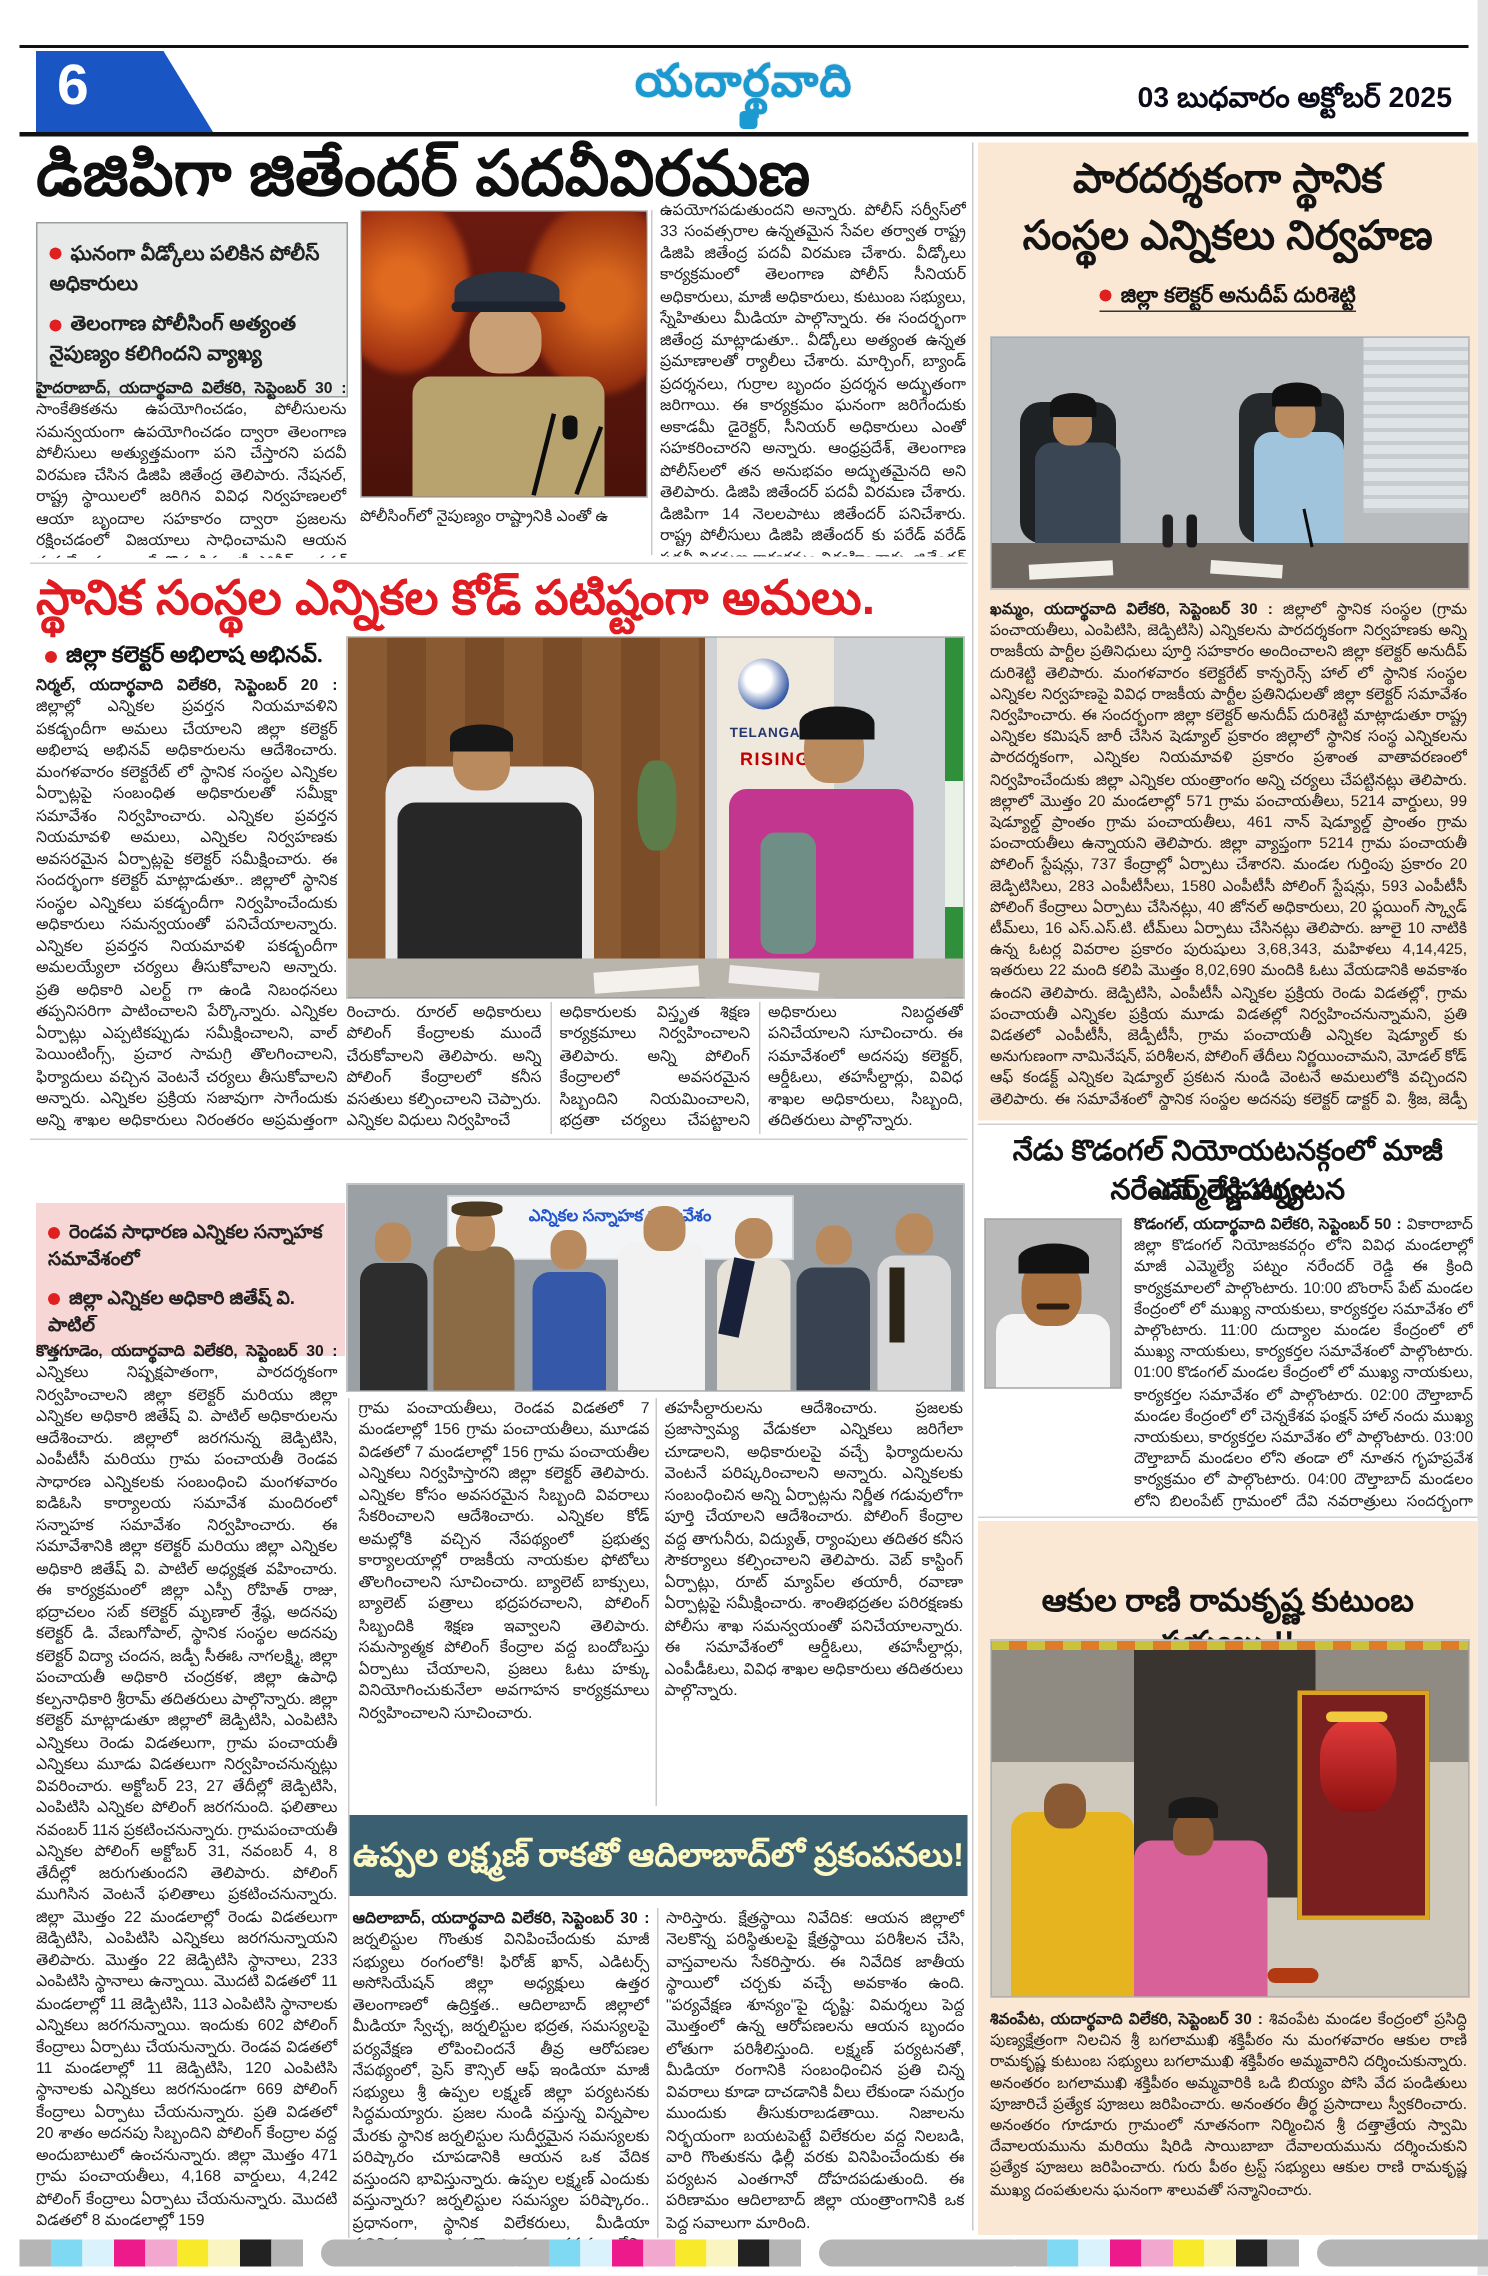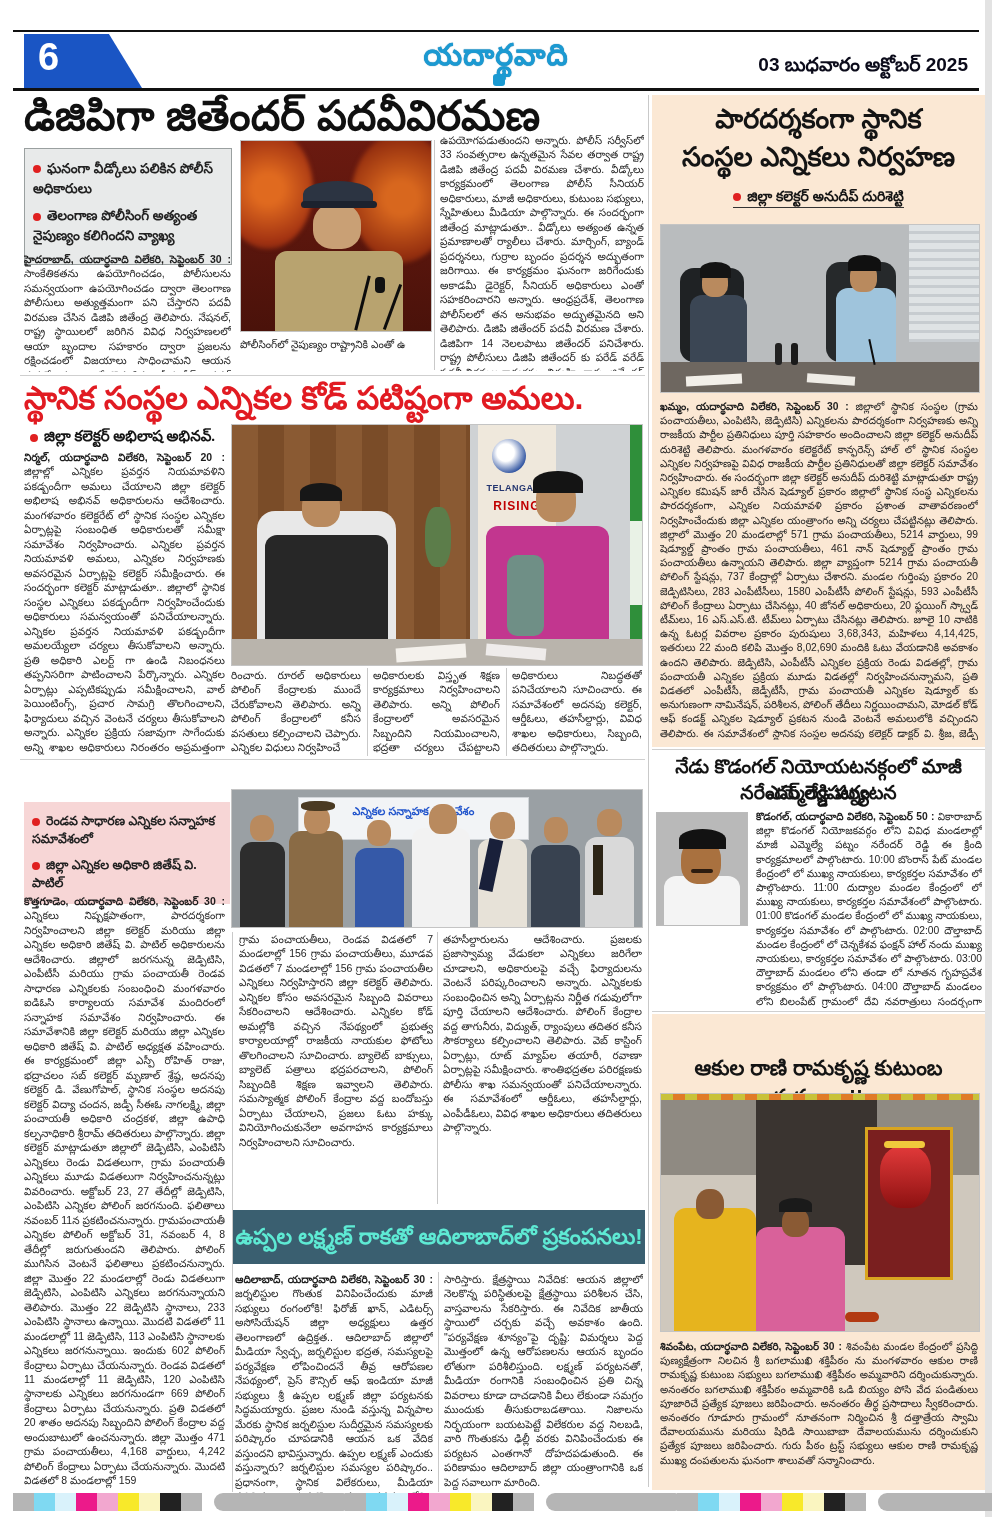--- a/index.html
+++ b/index.html
@@ -22,21 +22,21 @@
   .dl{font-weight:bold;}
   .h1a{position:absolute;font-weight:bold;color:#101010;font-size:42px;line-height:1.05;}
   .h2a{position:absolute;font-weight:bold;color:#e11b22;font-size:32px;line-height:1.05;}
   .h3a{position:absolute;font-weight:bold;color:#18a04c;font-size:29px;line-height:1.05;}
   .kicker{position:absolute;font-weight:bold;color:#151515;font-size:15px;}
   .dot{display:inline-block;width:8px;height:8px;border-radius:50%;background:#e02020;margin-right:6px;vertical-align:middle;}
   .graybox{position:absolute;background:#e8eaea;border:1px solid #9aa0a0;padding:10px 8px;}
   .pinkbox{position:absolute;background:#f7d6d6;padding:10px 8px;}
   .bullet-row{font-size:13.5px;font-weight:bold;color:#222;line-height:1.45;margin-bottom:8px;}
   .caption{position:absolute;font-size:10.5px;color:#222;text-align:justify;}
-  .banner{position:absolute;background:#3a5f70;color:#5eead4;font-weight:bold;font-size:22px;
+  .banner{position:absolute;background:#3a5f70;color:#fef9c3;font-weight:bold;font-size:22px;
           text-align:center;line-height:54px;}
   
   .panel{position:absolute;background:#fbe8d4;}
   .sh1{position:absolute;left:0;right:0;text-align:center;font-weight:bold;color:#141414;}
   .underl{border-bottom:1.5px solid #333;padding-bottom:3px;}
   
   .photo{position:absolute;overflow:hidden;border:1px solid #c4c4c4;background:#888;}
   .ph{position:absolute;}
   .head{position:absolute;border-radius:45% 45% 40% 40%;background:#b98a5e;}
   .torso{position:absolute;border-radius:12px 12px 0 0;}

